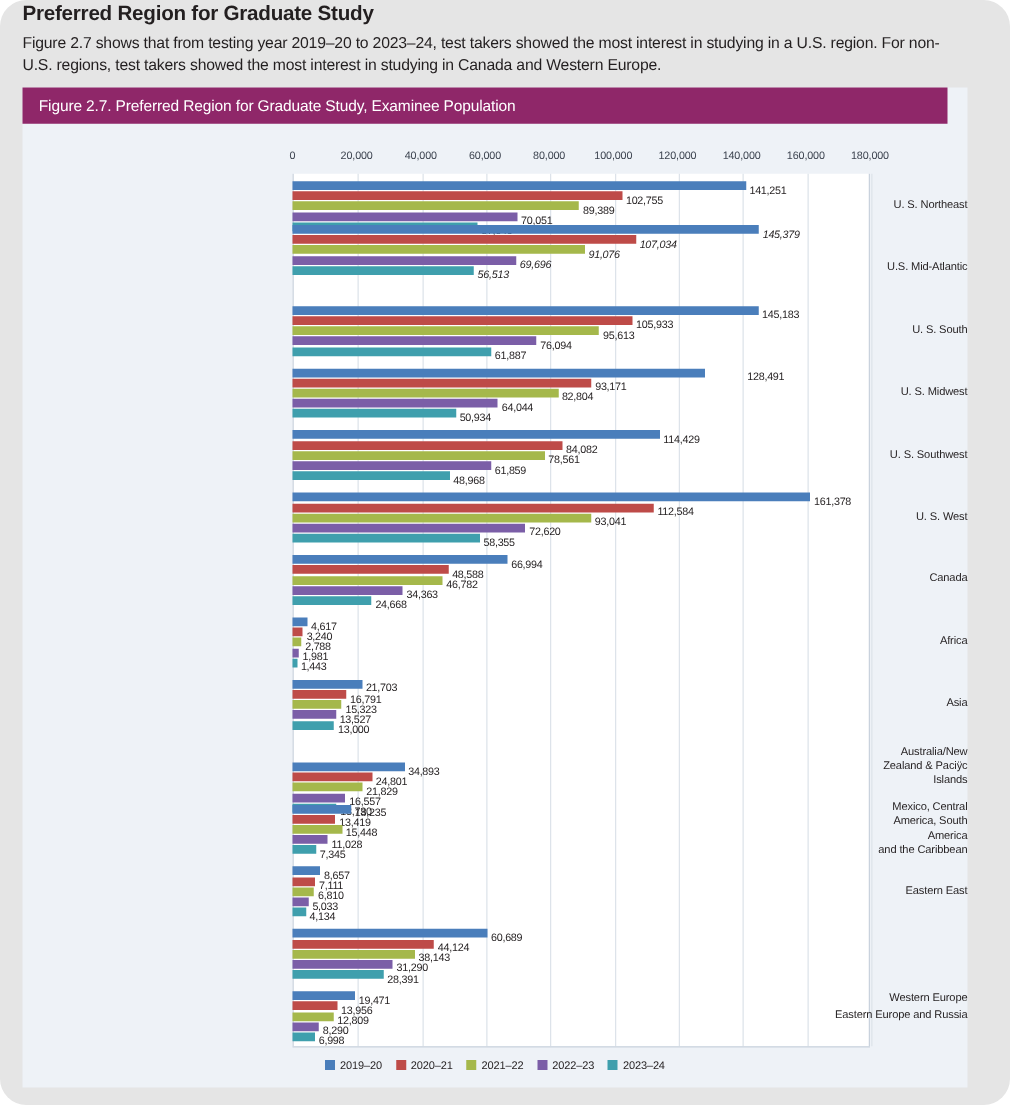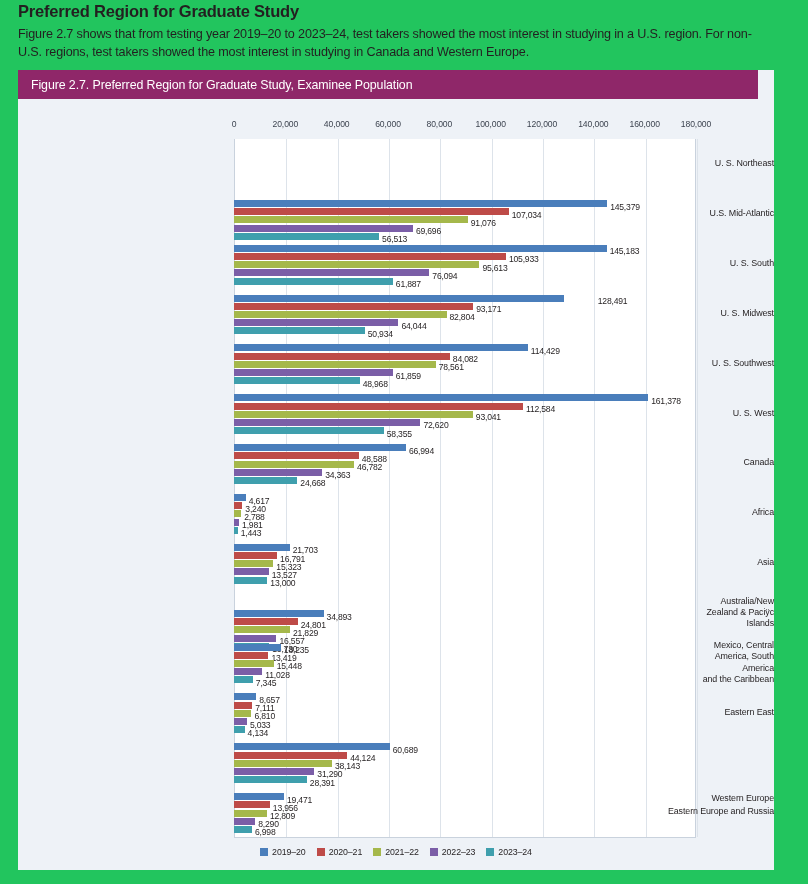--- a/index.html
+++ b/index.html
@@ -7,21 +7,22 @@
     margin: 0; padding: 0;
     width: 808px; height: 884px;
     background: #ffffff;
     font-family: "Liberation Sans", sans-serif;
     color: #231f20;
     overflow: hidden;
   }
   #page {
     position: relative;
     width: 808px; height: 884px;
-    background: #22c55e;
+    background: #e5e5e5;
+    border-radius: 21px;
   }
 
   
   .page-title {
     position: absolute;
     left: 18px; top: 2px;
     width: 760px;
     font-size: 16.5px;
     font-weight: bold;
     letter-spacing: -0.2px;
@@ -263,21 +264,33 @@
           </div>
           <div class="legend-item">
             <span class="legend-swatch" style="background: rgb(123, 94, 167);"></span>
             <span class="legend-text">2022–23</span>
           </div>
           <div class="legend-item">
             <span class="legend-swatch" style="background: rgb(63, 159, 173);"></span>
             <span class="legend-text">2023–24</span>
           </div>
         </div>
-        <div class="group" style="top: 101px; left: 216px; height: 39.8px;">
+    <div class="group" style="top: 46.0286px; left: 216px; height: 39.8px;">
+          <div class="bar" title="U. S. Northeast 2019–20: 141,251" style="top: 0px; width: 362.544px; background: rgb(74, 126, 187);"></div>
+          <div class="bar-label" style="left: 365.544px; top: 1.5px;">141,251</div>
+          <div class="bar" title="U. S. Northeast 2020–21: 102,755" style="top: 8.2px; width: 263.738px; background: rgb(190, 75, 72);"></div>
+          <div class="bar-label" style="left: 266.738px; top: 9.7px;">102,755</div>
+          <div class="bar" title="U. S. Northeast 2021–22: 89,389" style="top: 16.4px; width: 229.432px; background: rgb(165, 184, 75);"></div>
+          <div class="bar-label" style="left: 232.432px; top: 17.9px;">89,389</div>
+          <div class="bar" title="U. S. Northeast 2022–23: 70,051" style="top: 24.6px; width: 179.798px; background: rgb(123, 94, 167);"></div>
+          <div class="bar-label" style="left: 182.798px; top: 26.1px;">70,051</div>
+          <div class="bar" title="U. S. Northeast 2023–24: 57,640" style="top: 32.8px; width: 147.943px; background: rgb(63, 159, 173);"></div>
+          <div class="bar-label" style="left: 150.943px; top: 34.3px;">57,640</div>
+        </div>
+        <div class="group" style="top: 81px; left: 216px; height: 39.8px; font-style: italic;">
           <div class="bar" title="U.S. Mid-Atlantic 2019–20: 145,379" style="top: 0px; width: 373.139px; background: rgb(74, 126, 187);"></div>
           <div class="bar-label" style="left: 376.139px; top: 1.5px;">145,379</div>
           <div class="bar" title="U.S. Mid-Atlantic 2020–21: 107,034" style="top: 8.2px; width: 274.721px; background: rgb(190, 75, 72);"></div>
           <div class="bar-label" style="left: 277.721px; top: 9.7px;">107,034</div>
           <div class="bar" title="U.S. Mid-Atlantic 2021–22: 91,076" style="top: 16.4px; width: 233.762px; background: rgb(165, 184, 75);"></div>
           <div class="bar-label" style="left: 236.762px; top: 17.9px;">91,076</div>
           <div class="bar" title="U.S. Mid-Atlantic 2022–23: 69,696" style="top: 24.6px; width: 178.886px; background: rgb(123, 94, 167);"></div>
           <div class="bar-label" style="left: 181.886px; top: 26.1px;">69,696</div>
           <div class="bar" title="U.S. Mid-Atlantic 2023–24: 56,513" style="top: 32.8px; width: 145.05px; background: rgb(63, 159, 173);"></div>
           <div class="bar-label" style="left: 148.05px; top: 34.3px;">56,513</div>

